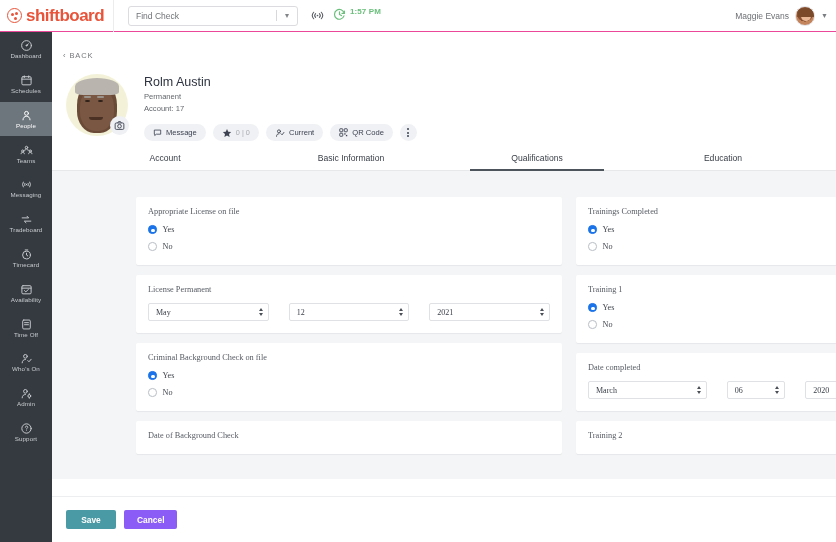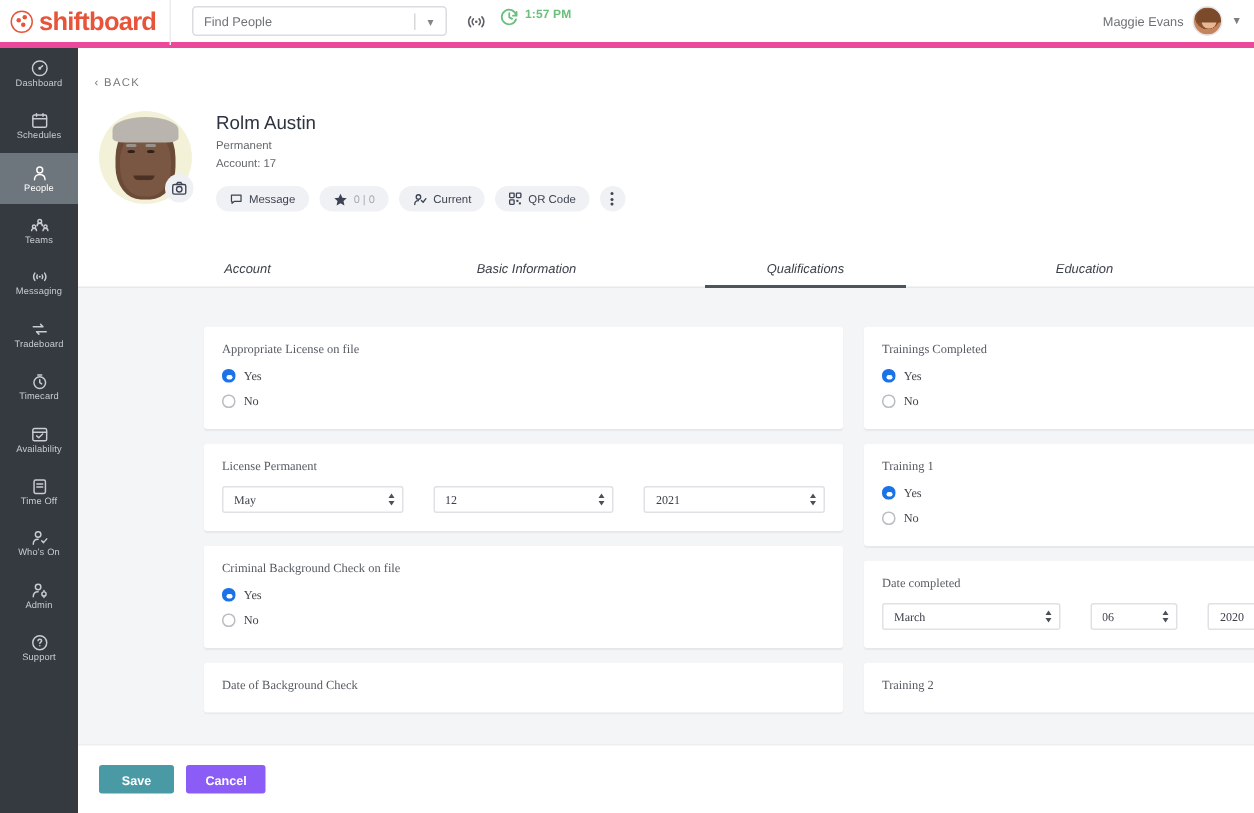--- a/index.html
+++ b/index.html
@@ -8,21 +8,21 @@
     overflow: hidden;
     font-family: "Liberation Sans", sans-serif;
     background: #ffffff;
   }
   .app { position: relative; width: 836px; height: 542px; overflow: hidden; }
 
   
   .topbar {
     position: absolute; top: 0; left: 0; width: 836px; height: 32px;
     background: #ffffff;
-    border-bottom: 4px solid #ec4899;
+    border-bottom: 1px solid #ec4899;
     display: flex; align-items: center;
     z-index: 30;
   }
   .logo-wrap {
     width: 114px; height: 32px;
     display: flex; align-items: center; gap: 4px;
     padding-left: 7px;
     border-right: 1px solid #ececed;
   }
   .logo-mark {
@@ -149,24 +149,23 @@
     padding: 0 9px; font-size: 7.6px; color: #3d4352; cursor: pointer;
     white-space: nowrap;
   }
   .pill .cnt { color: #a8abb2; font-size: 7.3px; }
   .pill.kebab { width: 17px; padding: 0; justify-content: center; }
   .kdots { display:flex; flex-direction:column; gap:1.6px; }
   .kdots i { width:2.1px; height:2.1px; border-radius:50%; background:#3d4352; display:block; }
 
   
   .tabs {
-    display: flex; margin-top: 27px;
+    display: flex; margin-top: 6px;
     border-bottom: 1px solid #e7e8ea;
     padding: 0 20px;
-    font-style: italic;
   }
   .tab {
     flex: 1; text-align: center; font-size: 8.6px; color: #3b4049;
     padding: 6px 0 7px; cursor: pointer; position: relative;
   }
   .tab.active::after {
     content: ''; position: absolute; left: 14%; right: 14%; bottom: -1px;
     height: 2px; background: #4e545c;
   }
 
@@ -242,21 +241,21 @@
     <div class="logo-wrap">
       <span class="logo-mark">
           <i></i>
           <i></i>
           <i></i>
         </span>
       <span class="logo-text">shiftboard</span>
     </div>
 
     <div class="search-box">
-      <span class="sv">Find People</span>
+      <span class="sv">Find Check</span>
       <span class="search-sep"></span>
       <span class="search-caret">▾</span>
     </div>
 
     <span class="hdr-icon">
       <svg width="13" height="13" viewBox="0 0 24 24" fill="none" stroke="#5c6066" stroke-width="2" stroke-linecap="round">
         <path d="M5 6 A9 9 0 0 0 5 18"></path>
           <path d="M19 6 A9 9 0 0 1 19 18"></path>
         <path d="M8.5 8.5 A5 5 0 0 0 8.5 15.5"></path>
           <path d="M15.5 8.5 A5 5 0 0 1 15.5 15.5"></path>

